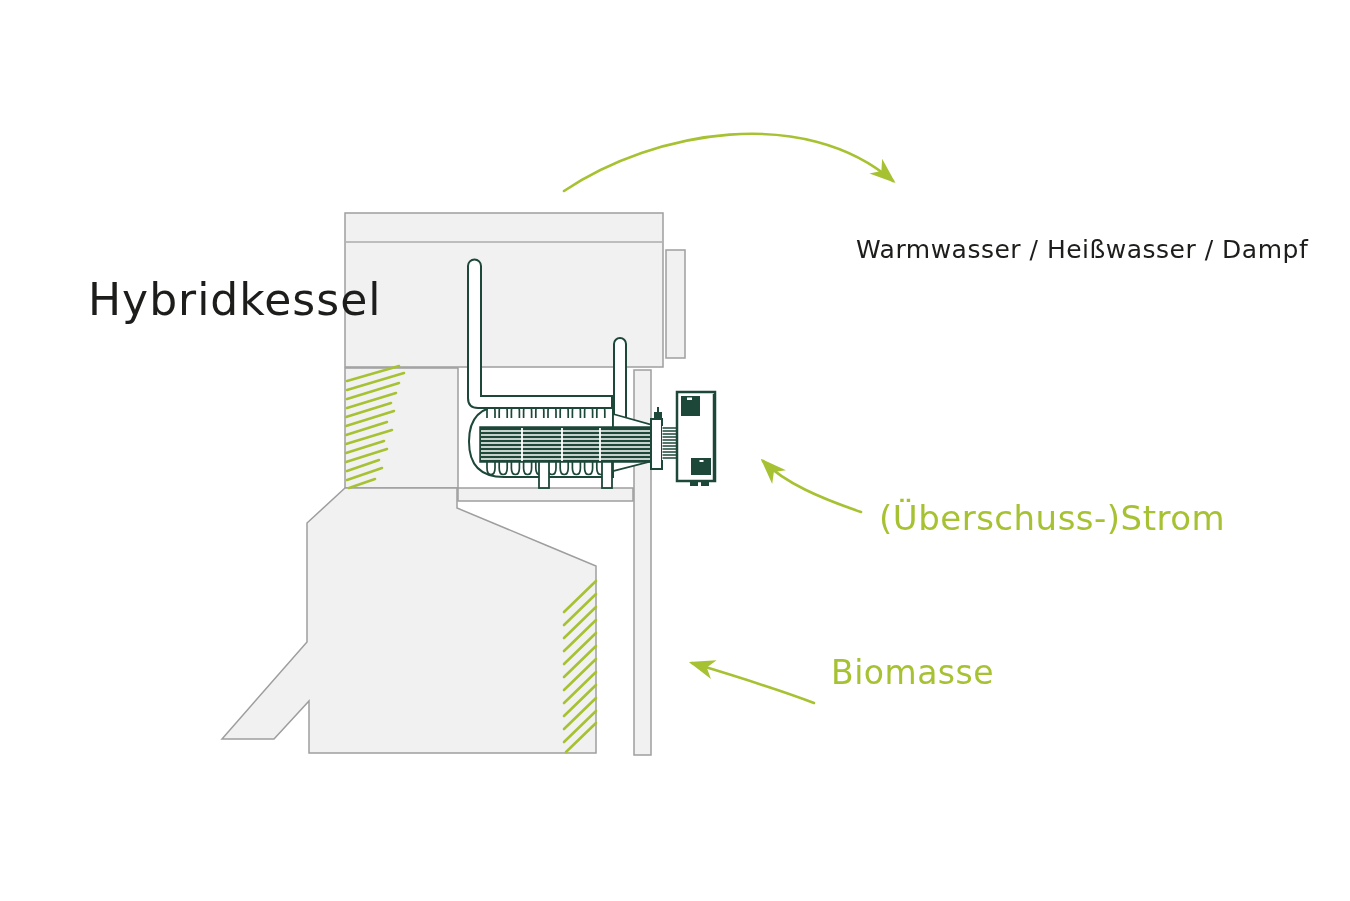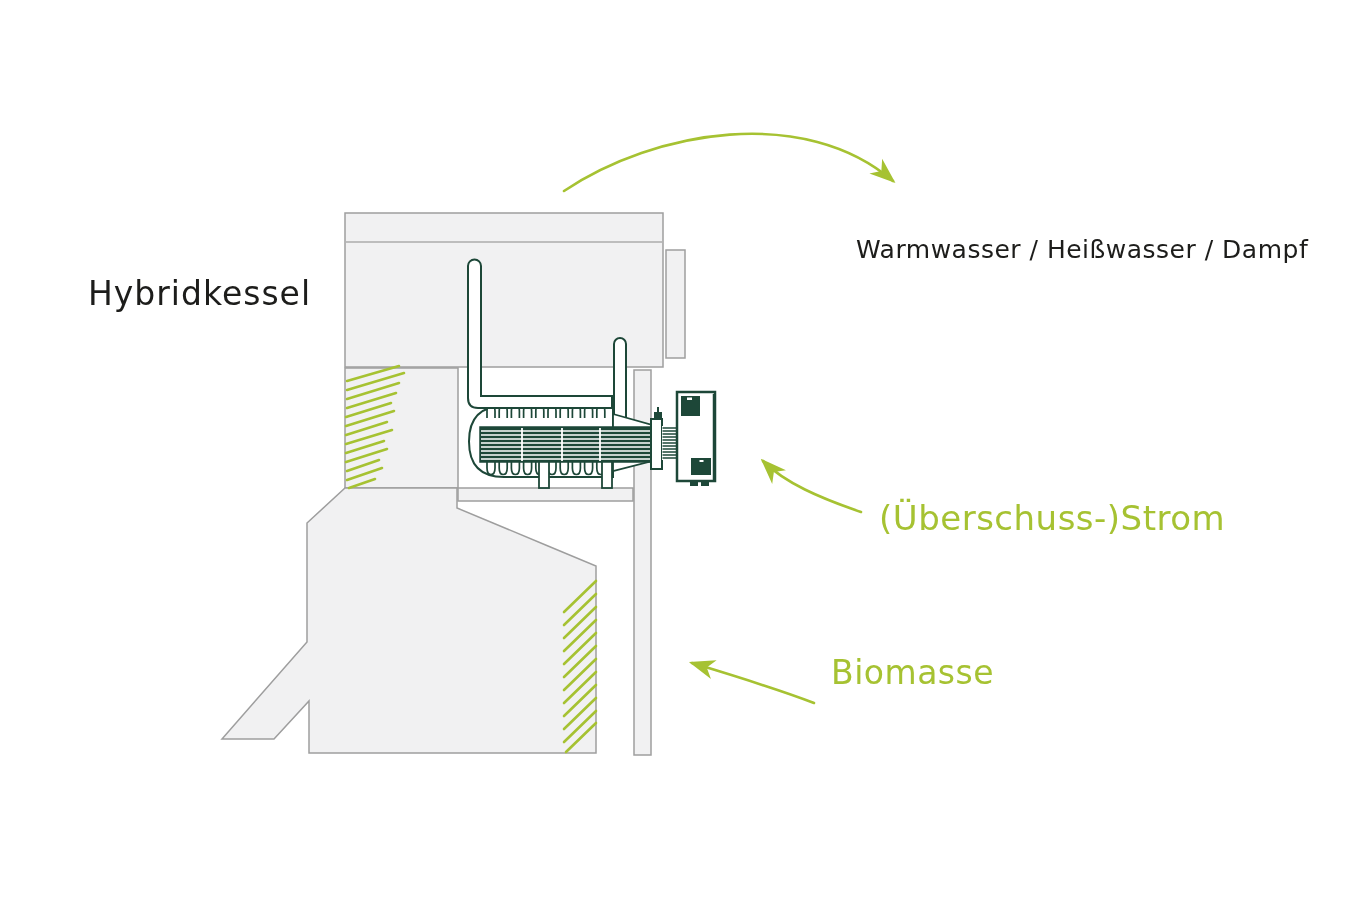--- a/index.html
+++ b/index.html
@@ -7,21 +7,21 @@
     --machine-green:#1d4738;
     --sketch-gray:#9e9e9e;
     --panel-fill:#f1f1f2;
     --ink:#1d1d1b;
   }
   html,body{margin:0;padding:0;background:#fff;}
   .stage{position:relative;width:1350px;height:901px;background:#fff;overflow:hidden;
          font-family:"DejaVu Sans","Liberation Sans",sans-serif;}
   .stage svg{position:absolute;left:0;top:0;}
   .lbl{position:absolute;white-space:nowrap;line-height:1.1;}
-  #lbl-title{left:88px;top:276px;font-size:33px;letter-spacing:1px;color:var(--ink,#1d1d1b);}
+  #lbl-title{left:88px;top:276px;font-size:44px;letter-spacing:1px;color:var(--ink,#1d1d1b);}
   #lbl-output{left:856px;top:236px;font-size:25px;letter-spacing:.5px;color:var(--ink,#1d1d1b);}
   #lbl-strom{left:879px;top:500px;font-size:34px;letter-spacing:.5px;color:var(--accent-green,#a6c232);}
   #lbl-biomasse{left:831px;top:655px;font-size:33px;letter-spacing:.5px;color:var(--accent-green,#a6c232);}
 
   .gfill{fill:var(--panel-fill,#f1f1f2);stroke:var(--sketch-gray,#9e9e9e);stroke-width:1.5;}
   .gline{stroke:#ababab;stroke-width:1.3;fill:none;}
   .mg-sf{fill:#ffffff;stroke:var(--machine-green,#1d4738);stroke-width:2;}
   .mg-thin{fill:#ffffff;stroke:var(--machine-green,#1d4738);stroke-width:1.8;}
   .mg-f{fill:var(--machine-green,#1d4738);stroke:none;}
   .bundle{fill:var(--machine-green,#1d4738);stroke:var(--machine-green,#1d4738);stroke-width:1.5;}

